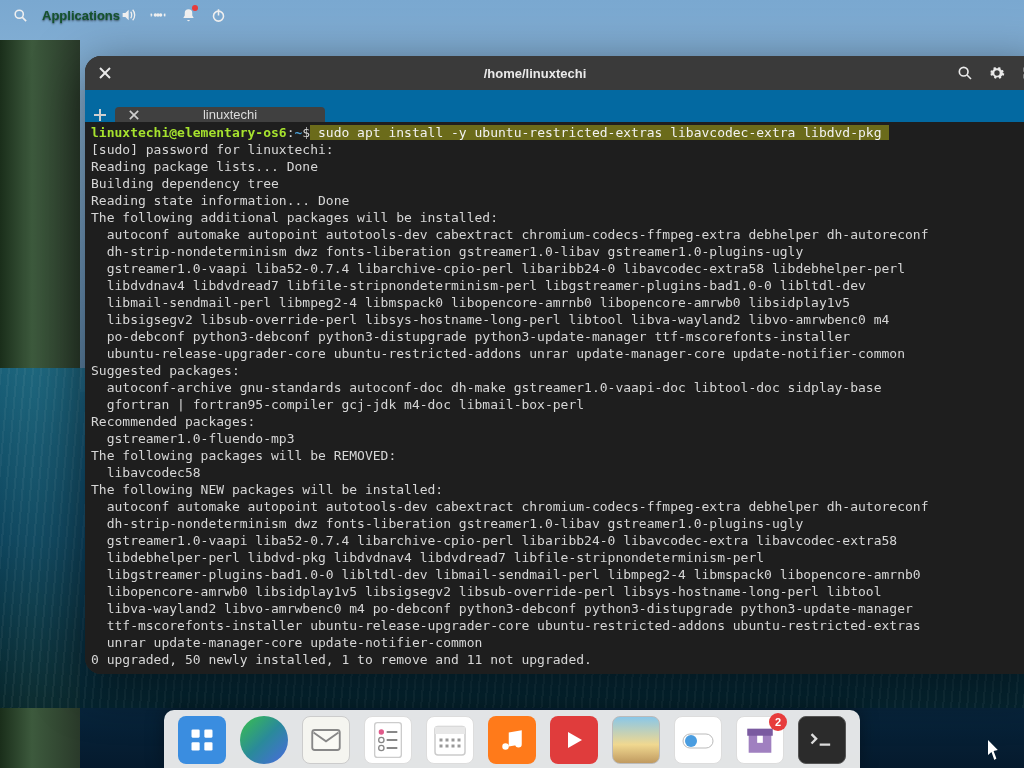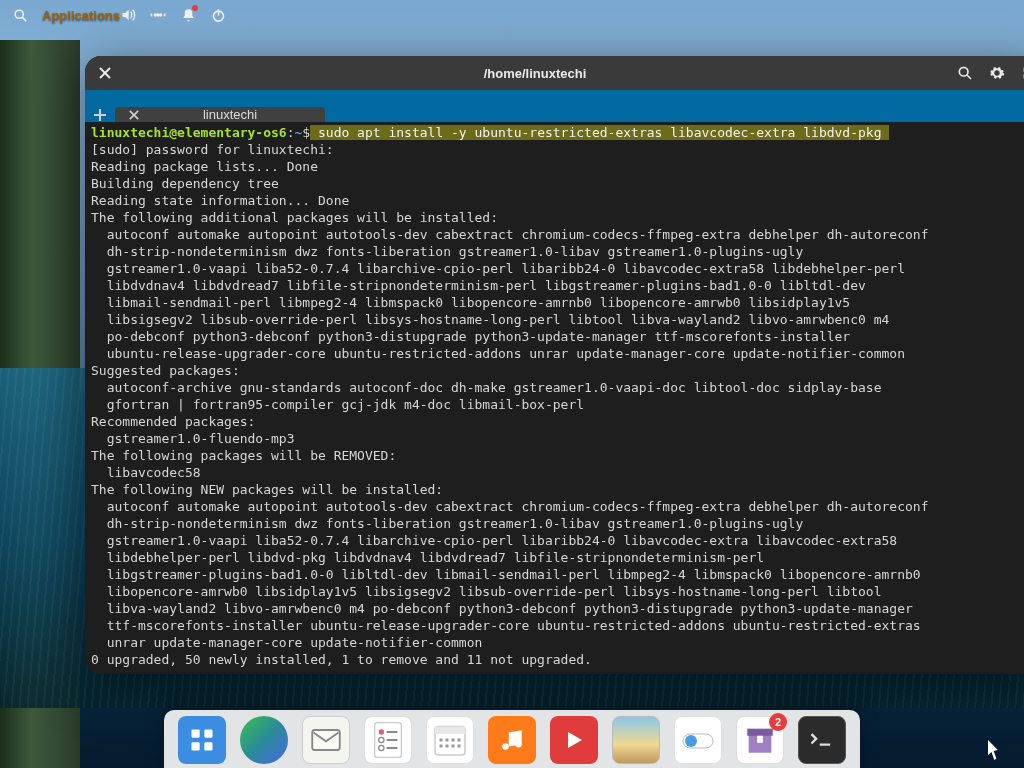--- a/index.html
+++ b/index.html
@@ -27,21 +27,21 @@
 .ocean-ripple {
   position: absolute; left: 0; right: 0; bottom: 60px; height: 340px;
   background:
     repeating-linear-gradient(95deg, rgba(255,255,255,0.05) 0 2px, transparent 2px 8px),
     linear-gradient(to bottom, #1a6a8a 0%, #0d4a6a 50%, #05252e 100%);
   opacity: 0.85;
 }
 .topbar {
   position: absolute; top: 0; left: 0; right: 0; height: 30px;
   display: flex; align-items: center; padding: 0 12px;
-  color: #a16207; font-size: 13px; font-weight: 600;
+  color: #14532d; font-size: 13px; font-weight: 600;
   text-shadow: 0 1px 2px rgba(0,0,0,0.6);
 }
 .topbar .left, .topbar .right { display: flex; align-items: center; gap: 14px; }
 .topbar .center { flex: 1; text-align: center; }
 .top-icon { width: 16px; height: 16px; display: inline-flex; align-items: center; justify-content: center; }
 .bell-dot { position: relative; }
 .bell-dot::after {
   content: ''; position: absolute; top: -2px; right: -2px;
   width: 6px; height: 6px; background: #e73c3c; border-radius: 50%;
 }

